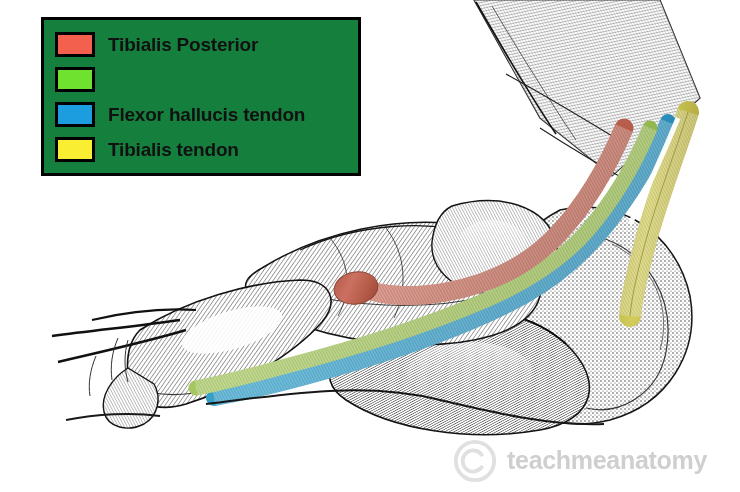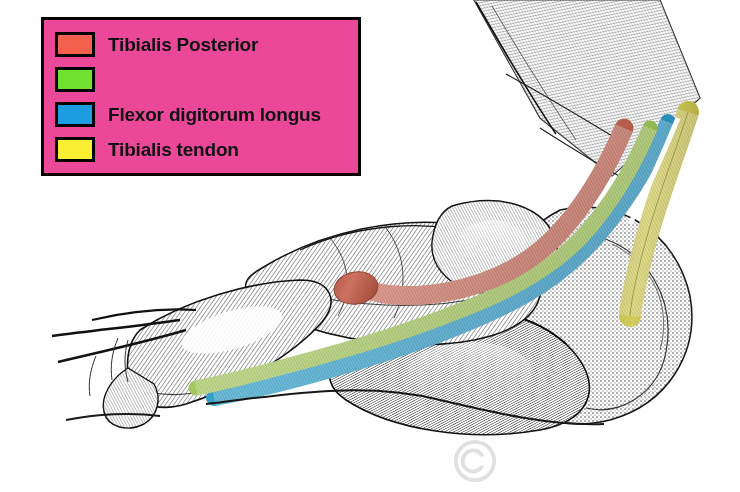--- a/index.html
+++ b/index.html
@@ -3,21 +3,21 @@
 <meta charset="utf-8">
 <style>
   html,body{margin:0;padding:0;background:#fff;}
   body{width:740px;height:492px;overflow:hidden;
        font-family:"Liberation Sans","DejaVu Sans",sans-serif;position:relative;}
 
   #stage{position:absolute;inset:0;width:740px;height:492px;background:#ffffff;}
 
   
   #legend{position:absolute;left:41px;top:17px;width:320px;height:159px;
-          background:#ec4899;border:3px solid #000;box-sizing:border-box;
+          background:#15803d;border:3px solid #000;box-sizing:border-box;
           padding:7px 0 0 0;z-index:40;}
   .legend-row{display:flex;align-items:center;height:35px;padding-left:11px;}
   .swatch{width:40px;height:25px;border:3px solid #000;box-sizing:border-box;
           flex:0 0 auto;}
   .legend-label{margin-left:13px;font-size:19px;font-weight:bold;color:#111;
                 letter-spacing:-0.2px;white-space:nowrap;}
 
   
   #watermark{position:absolute;left:452px;top:432px;width:288px;height:58px;
              z-index:45;display:flex;align-items:center;}
@@ -219,32 +219,33 @@
       <span class="swatch" style="background:#F4604E"></span>
       <span class="legend-label">Tibialis Posterior</span>
     </div>
 
     <div class="legend-row">
       <span class="swatch" style="background:#6EE22E"></span>
     </div>
 
     <div class="legend-row">
       <span class="swatch" style="background:#1C9DE0"></span>
-      <span class="legend-label">Flexor digitorum longus</span>
+      <span class="legend-label">Flexor hallucis tendon</span>
     </div>
 
     <div class="legend-row">
       <span class="swatch" style="background:#FAEE33"></span>
       <span class="legend-label">Tibialis tendon</span>
     </div>
 
   </div>
 
   <div id="watermark">
     <svg id="wm-mark" viewBox="0 0 48 48">
       <circle cx="24" cy="24" r="20" fill="none" stroke="#c8c8c8" stroke-width="4"></circle>
       <path d="M31 17.5 A11 11 0 1 0 31 30.5" fill="none" stroke="#c8c8c8" stroke-width="4" stroke-linecap="round"></path>
     </svg>
     <div id="wm-text">
+      <div id="wm-title">teachmeanatomy</div>
     </div>
   </div>
 
 </div>
 
 </body></html>

